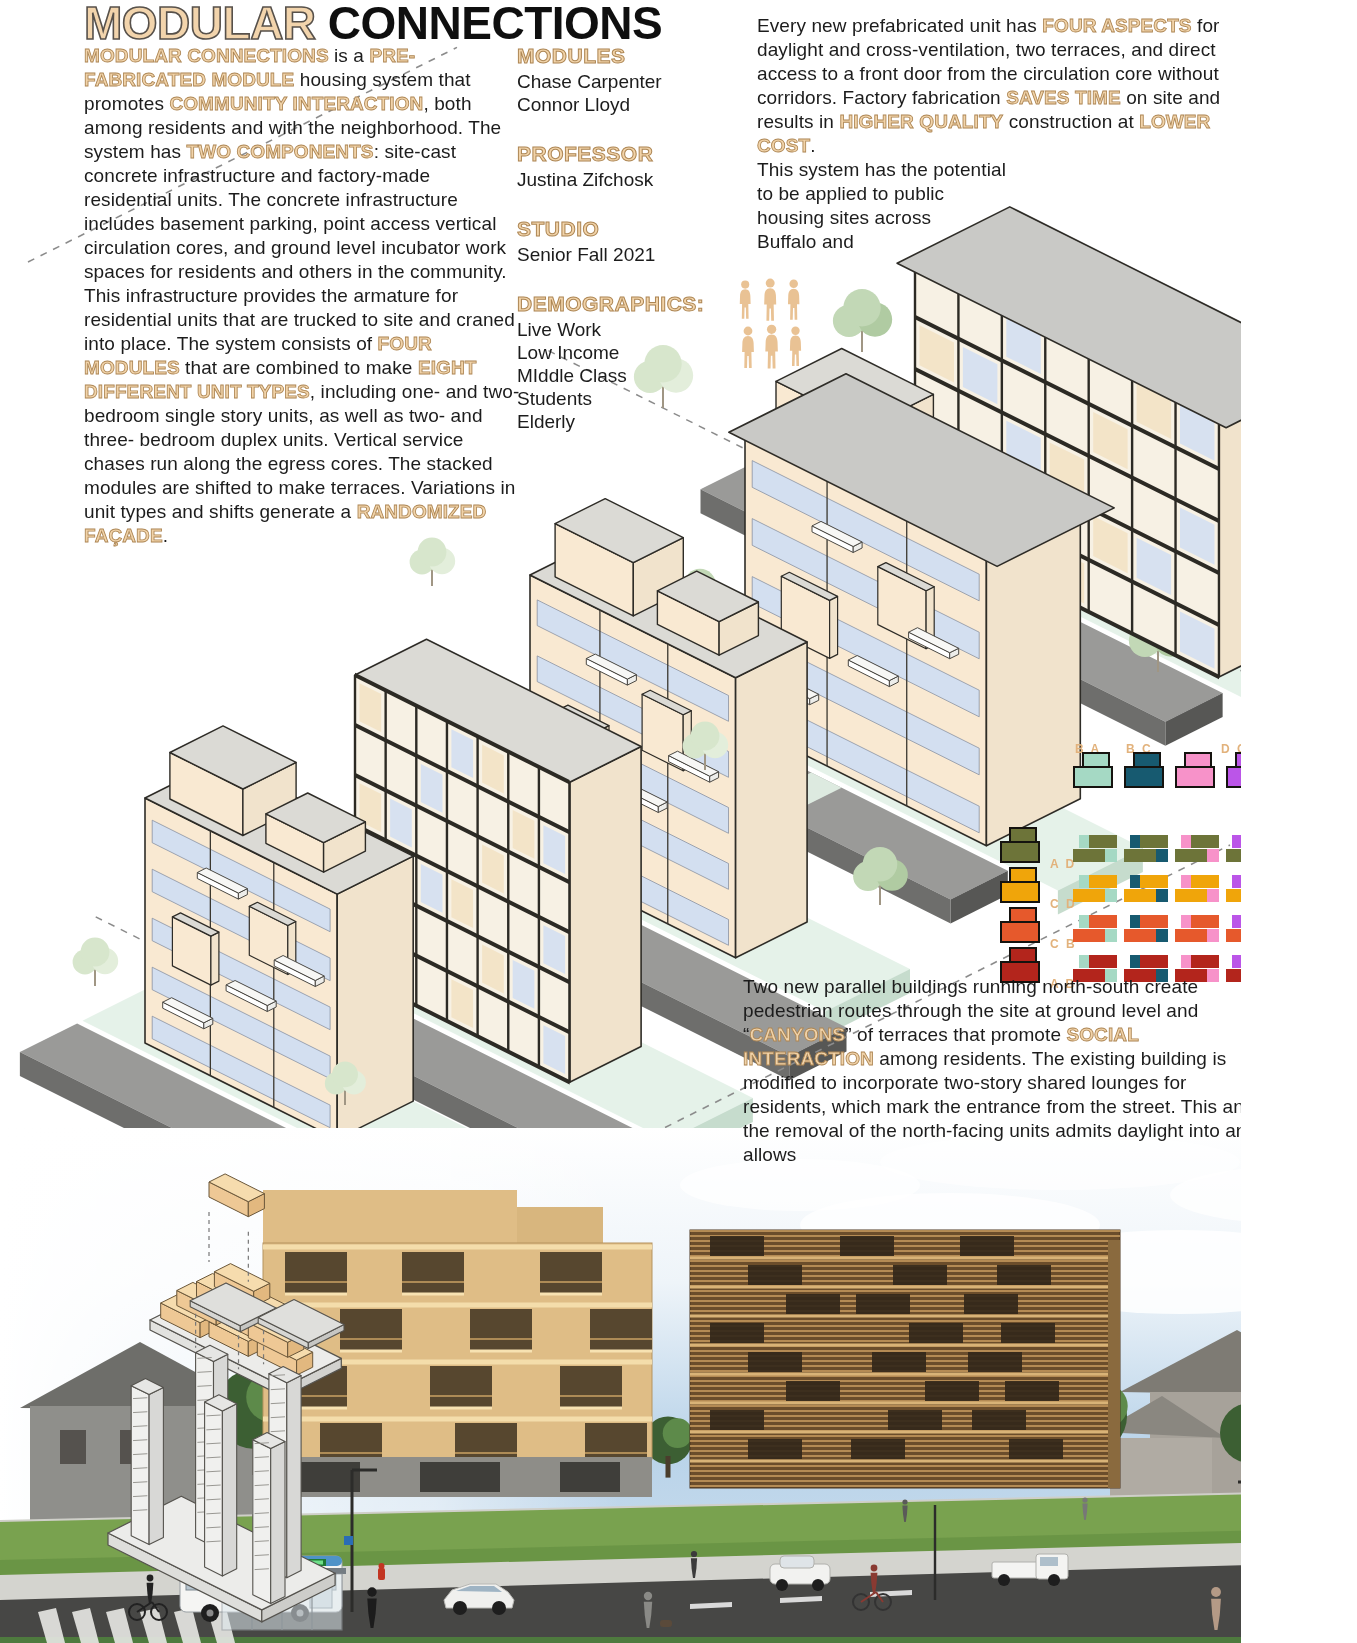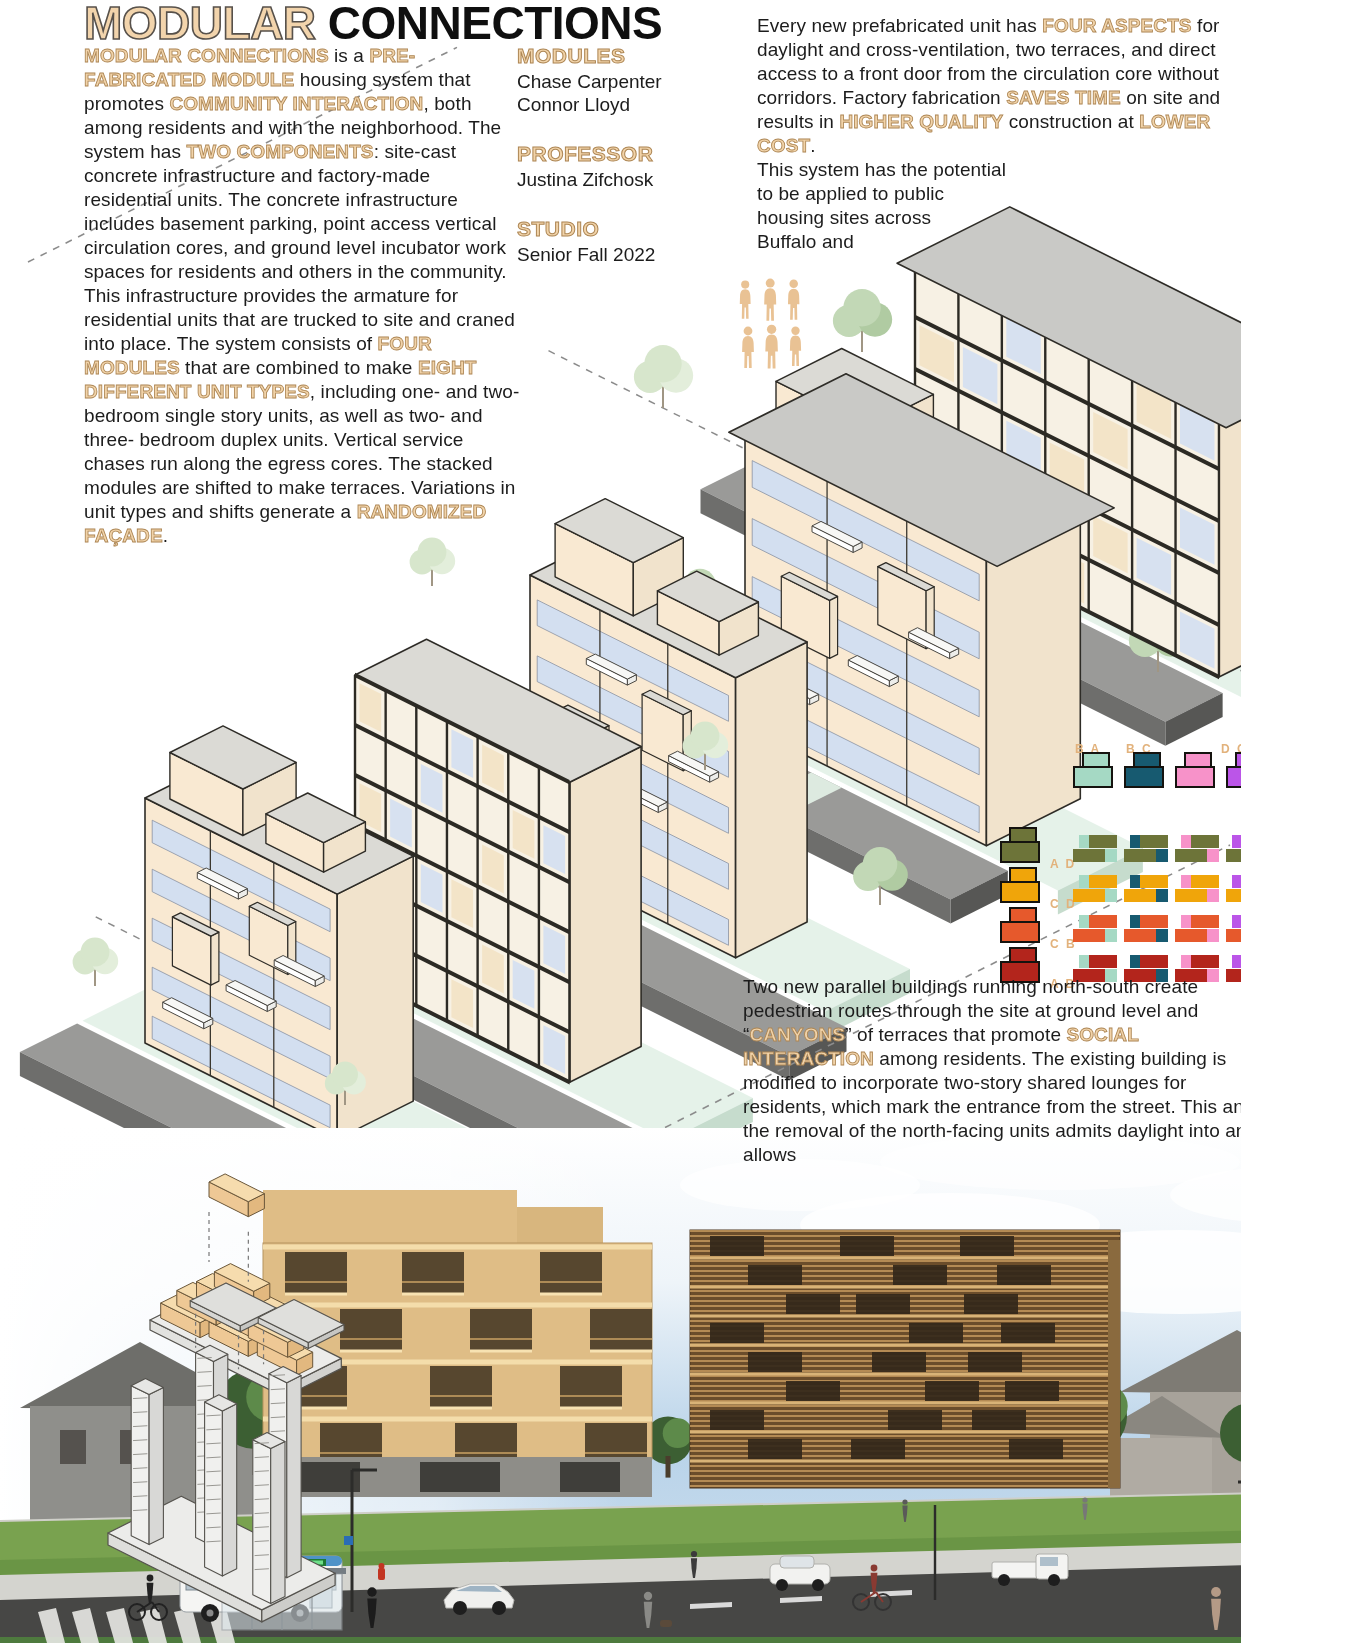--- a/index.html
+++ b/index.html
@@ -758,21 +758,31 @@
       <div class="lab">MODULES</div>
       <div class="name">Chase Carpenter</div>
       <div class="name">Connor Lloyd</div>
     </div>
     <div class="blk">
       <div class="lab">PROFESSOR</div>
       <div class="name">Justina Zifchosk</div>
     </div>
     <div class="blk">
       <div class="lab">STUDIO</div>
-      <div class="name">Senior Fall 2022</div>
+      <div class="name">Senior Fall 2021</div>
+    </div>
+    <div class="blk">
+      <div class="lab">DEMOGRAPHICS:</div>
+      <div id="demo-list">
+          <div class="name">Live Work</div>
+          <div class="name">Low Income</div>
+          <div class="name">MIddle Class</div>
+          <div class="name">Students</div>
+          <div class="name">Elderly</div>
+        </div>
     </div>
   </div>
 
   <div id="topright" class="txt para"><span>Every new prefabricated unit has </span><span class="hl">FOUR ASPECTS</span><span> for daylight and cross-ventilation, two terraces, and direct access to a front door from the circulation core without corridors. Factory fabrication </span><span class="hl">SAVES TIME</span><span> on site and results in </span><span class="hl">HIGHER QUALITY</span><span> construction at </span><span class="hl">LOWER COST</span><span>.</span><br><span>This system has the potential</span><br><span>to be applied to public</span><br><span>housing sites across</span><br><span>Buffalo and</span></div>
 
   <div id="midright" class="txt para"><span>Two new parallel buildings running north-south create   pedestrian routes through the site at ground level and “</span><span class="hl">CANYONS</span><span>” of terraces that promote </span><span class="hl">SOCIAL INTERACTION</span><span> among residents. The existing building is modified to incorporate two-story shared lounges for residents, which mark the entrance from the street. This and the removal of the north-facing units admits daylight into and allows</span></div>
 
   <div id="people"><svg width="76" height="96">
         <g transform="translate(2,2) scale(0.92)">
           <circle cx="10" cy="5" r="4.4" fill="#e9c294"></circle>

